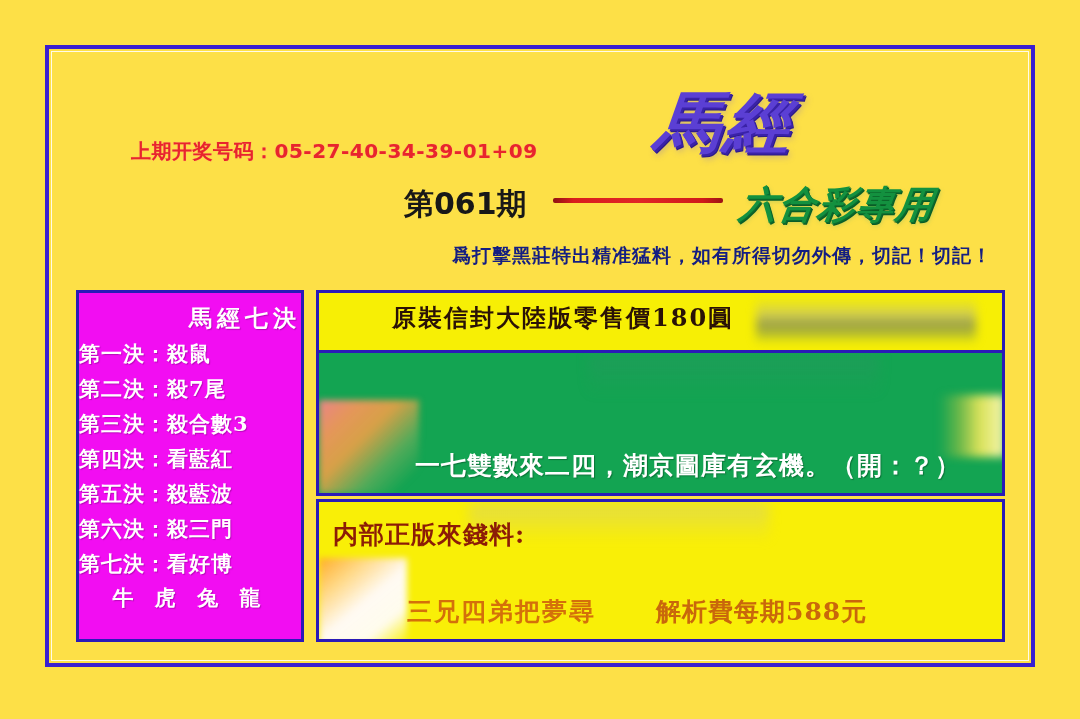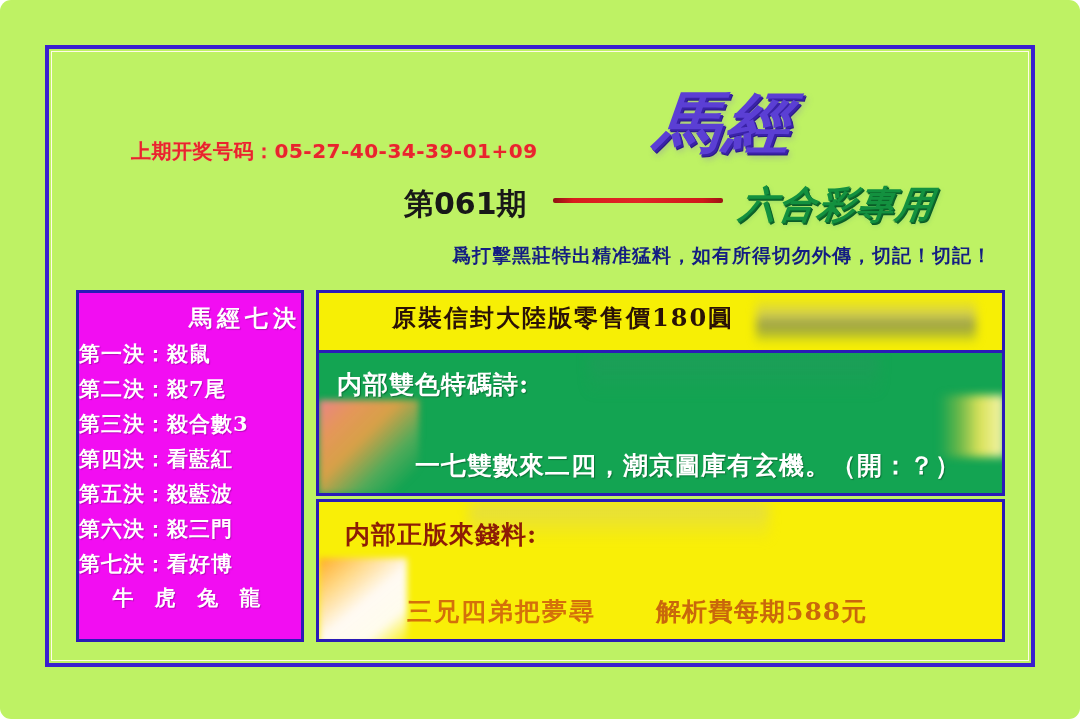--- a/index.html
+++ b/index.html
@@ -7,23 +7,22 @@
     padding: 0;
     background: #ffffff;
   }
   body {
     font-family: "DejaVu Sans", sans-serif;
   }
   #page {
     position: relative;
     width: 1080px;
     height: 719px;
-    background: #bef264;
+    background: #fde047;
     overflow: hidden;
-    border-radius: 11px;
   }
 
   
   #outer-frame {
     position: absolute;
     left: 45px;
     top: 45px;
     width: 990px;
     height: 622px;
     border: 4px solid #3a1fcf;
@@ -304,21 +303,20 @@
     position: absolute;
     left: 14px;
     top: 16px;
     font-family: "DejaVu Serif", serif;
     font-size: 25px;
     font-weight: bold;
     color: #8c1c06;
     letter-spacing: 1px;
     white-space: nowrap;
     z-index: 4;
-    margin-left: 12px;
   }
   #panel-money .money-a {
     position: absolute;
     left: 88px;
     top: 93px;
     font-family: "DejaVu Serif", serif;
     font-size: 25px;
     font-weight: bold;
     color: #d4700a;
     letter-spacing: 2px;
@@ -403,21 +401,20 @@
 
     <div class="panel" id="panel-price">
       <div id="price-smudge"></div>
       <div class="price-text">原裝信封大陸版零售價180圓</div>
     </div>
 
     <div class="panel" id="panel-poem">
       <div id="poem-smudge-top"></div>
       <div id="poem-smudge-left"></div>
       <div id="poem-smudge-right"></div>
-      <div class="poem-label">内部雙色特碼詩:</div>
       <div class="poem-text">一七雙數來二四，潮京圖庫有玄機。（開：？）</div>
     </div>
 
     <div class="panel" id="panel-money">
       <div id="money-smudge-top"></div>
       <div id="money-smudge-corner"></div>
       <div class="money-label">内部正版來錢料:</div>
       <div class="money-a">三兄四弟把夢尋</div>
       <div class="money-b">解析費每期588元</div>
     </div>

